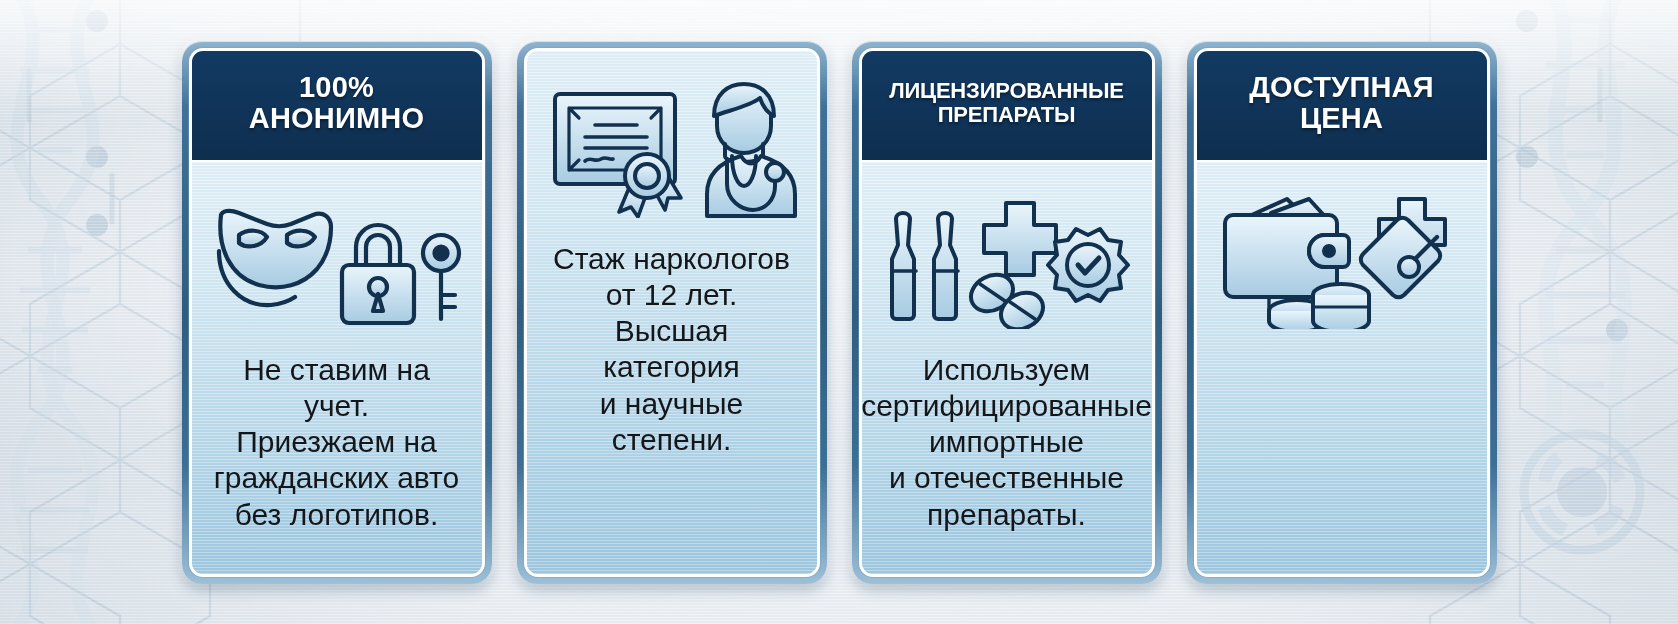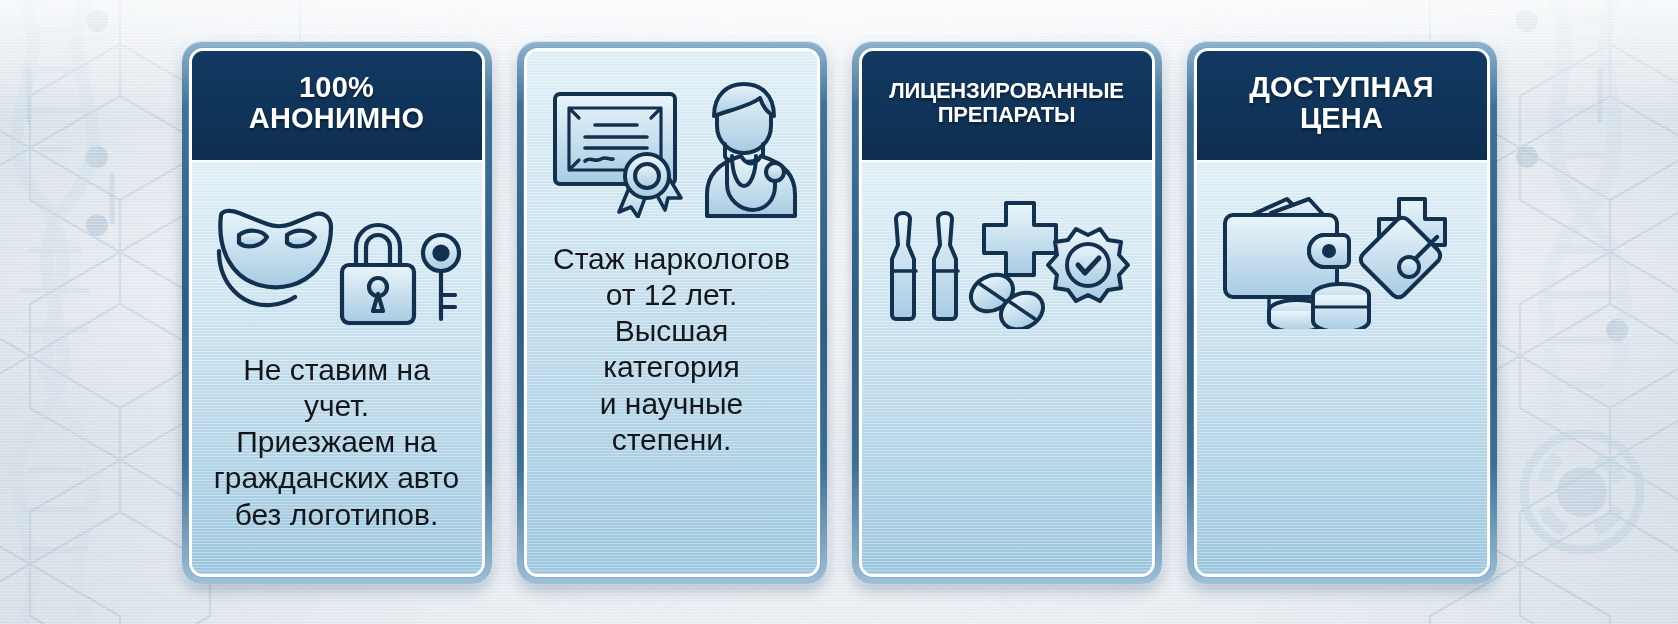--- a/index.html
+++ b/index.html
@@ -364,20 +364,25 @@
               <line x1="128" y1="113" x2="153" y2="130" stroke-width="3.6"></line>
 
               <path d="M206,46 l12,-6 8,11 13,2 -2,13 9,10 -9,10 2,13 -13,2
                        -8,11 -12,-6 -12,6 -8,-11 -13,-2 2,-13 -9,-10 9,-10
                        -2,-13 13,-2 8,-11 z"></path>
               <circle cx="206" cy="76" r="21"></circle>
               <path d="M196,76 l7,8 14,-15" fill="none" stroke-width="5"></path>
             </g>
           </svg>
         </div>
+        <div class="card-text">Используем
+сертифицированные
+импортные
+и отечественные
+препараты.</div>
       </div>
     </div>
   </div>
 
   <div class="card">
     <div class="card-inner">
       <div class="card-header">
         <span>ДОСТУПНАЯ
 ЦЕНА</span>
       </div>

